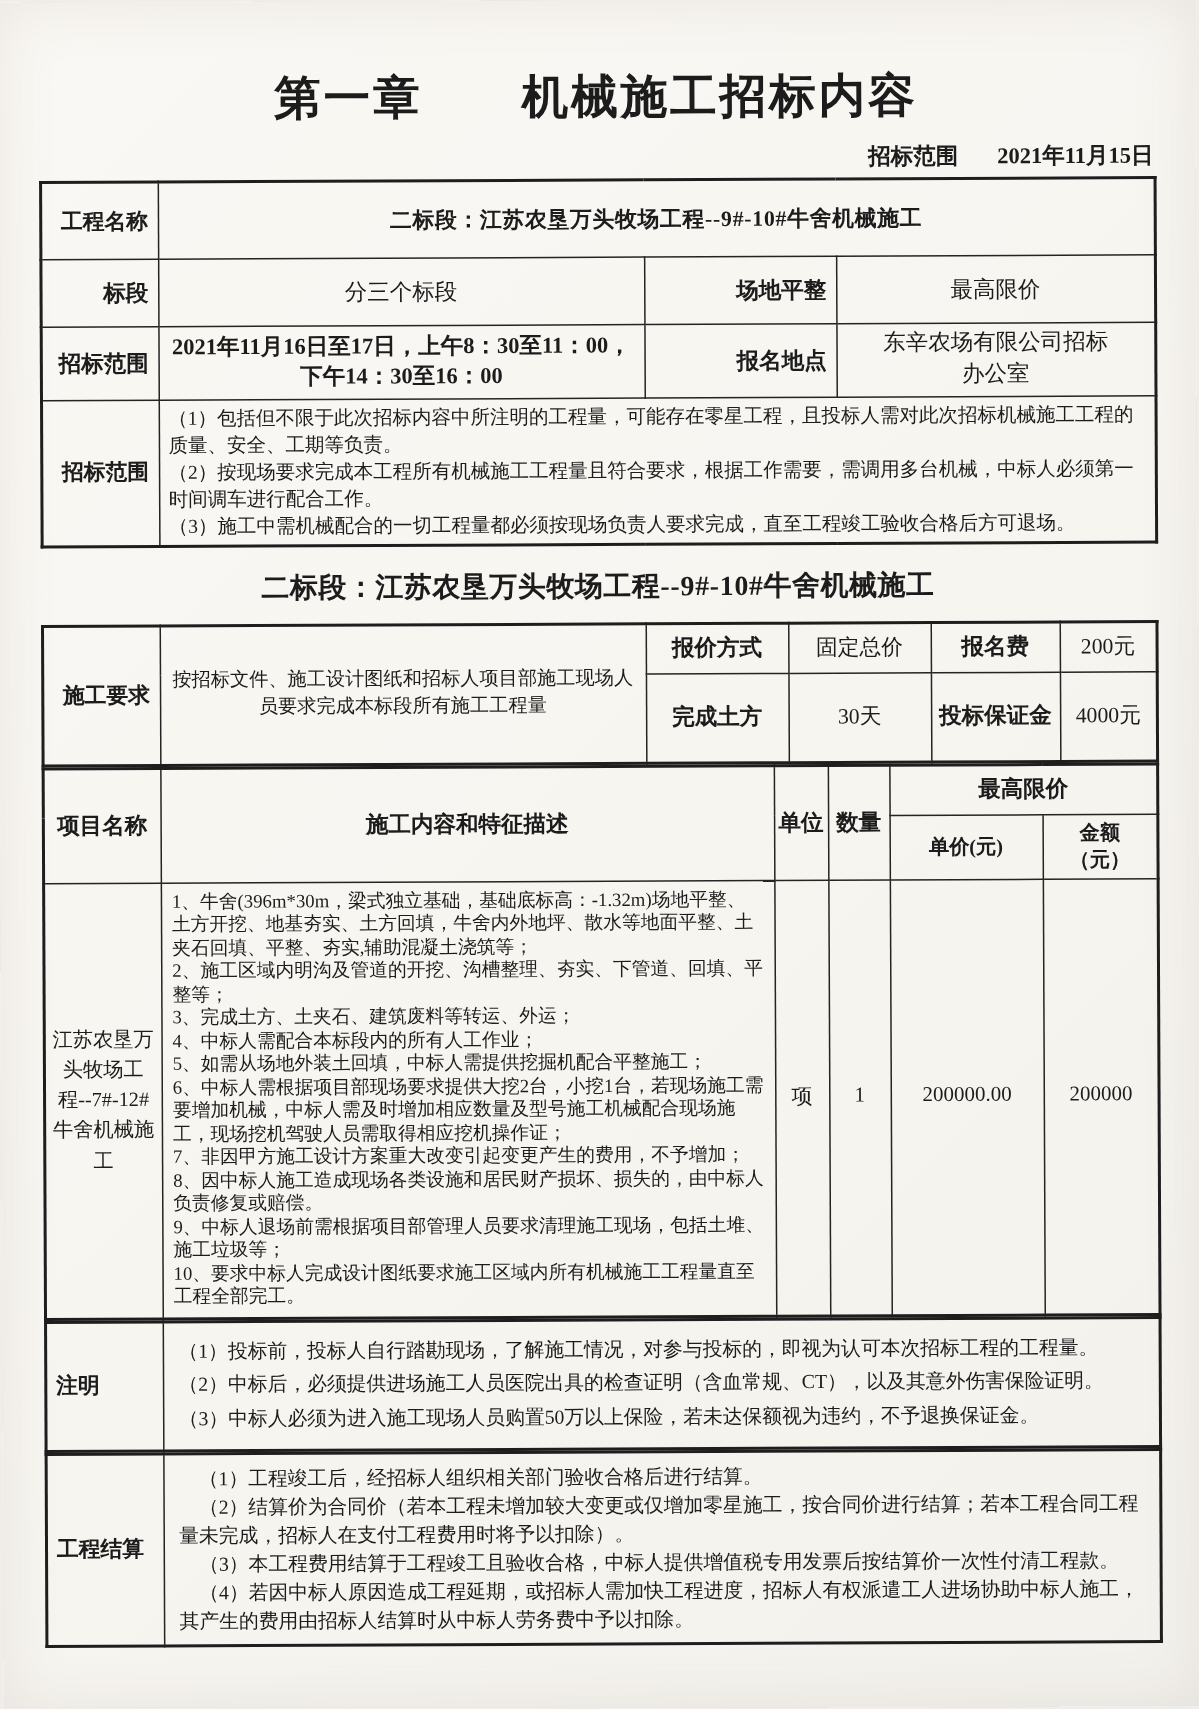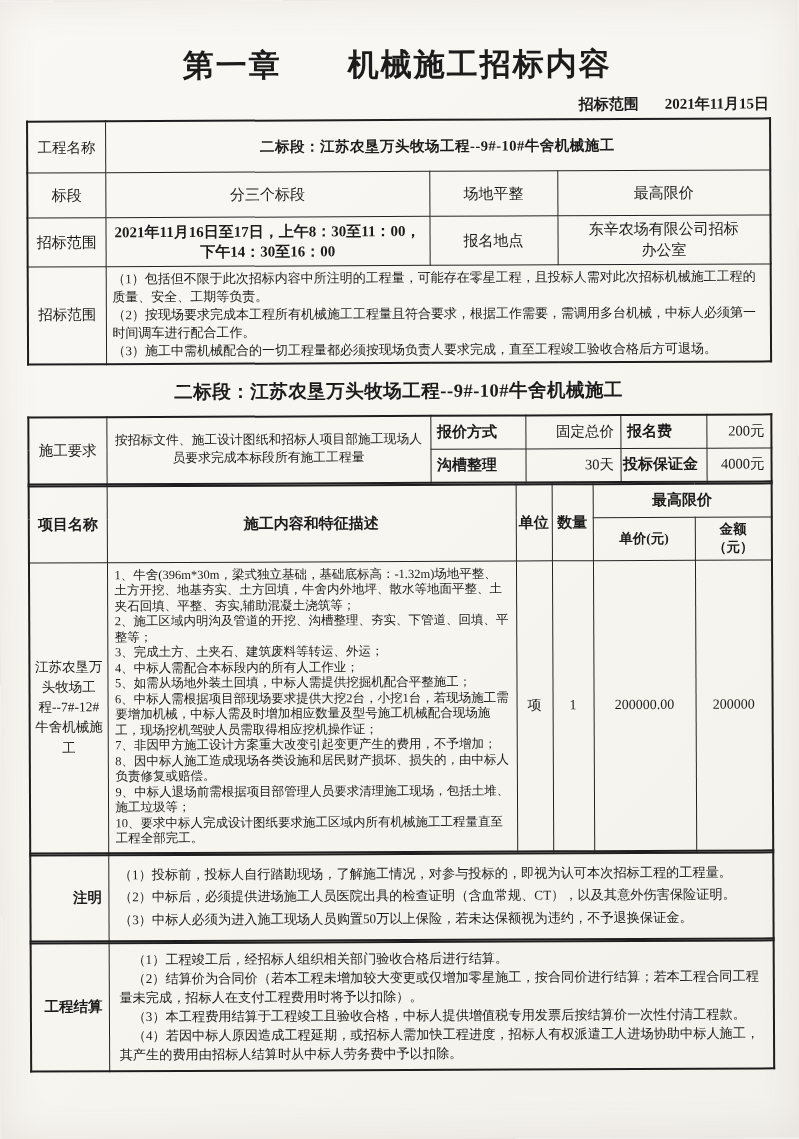--- a/index.html
+++ b/index.html
@@ -29,43 +29,43 @@
     width:743px;margin:0 0 0 28px;
     border-collapse:collapse;table-layout:fixed;
     border:2.4px solid #1e1e1e;
   }
   table.tbl td{
     border:1.6px solid #242424;
     padding:3px 6px;vertical-align:middle;
     font-size:14.5px;
   }
   td.lbl{
-    text-align:center;font-weight:400;font-size:15.5px;
+    text-align:right;font-weight:700;font-size:15.5px;
     padding:3px 4px;
   }
-  td.lbl-narrow{text-align:right;font-weight:600;font-size:15.5px;padding:3px 18px;}
+  td.lbl-narrow{text-align:left;font-weight:600;font-size:15.5px;padding:3px 18px;}
   td.center{text-align:center;}
   td.projname{
     text-align:center;font-weight:700;font-size:17.5px;letter-spacing:0.5px;
     height:44px;
   }
   .t1 tr.r2 td{height:38px;font-size:15px;}
   .t1 tr.r3 td{height:42px;font-size:15px;}
   .t1 td.time{text-align:center;font-weight:600;line-height:1.35;}
   .t1 td.place{text-align:center;padding:2px 30px;line-height:1.4;font-size:15px;}
   td.paras{padding:4px 8px;}
   .para{font-size:13px;line-height:1.38;}
   .subtitle{
     width:743px;margin:14px auto 12px auto;text-align:center;
     font-size:18.5px;font-weight:700;letter-spacing:0.5px;
   }
   .t2a td{height:26px;}
   .t2a td.req-desc{font-size:12.8px;text-align:center;line-height:1.4;padding:2px 6px;}
-  .t2a td.sub-lbl{font-weight:600;font-size:15px;}
-  .t2a td.sub-val{text-align:right;font-size:14.5px;margin-top:32px;}
+  .t2a td.sub-lbl{text-align:center;font-weight:600;font-size:15px;}
+  .t2a td.sub-val{text-align:center;font-size:14.5px;margin-top:32px;}
   .t2b{margin-top:-2px;}
   .t2b td.hdr{text-align:center;font-weight:600;font-size:15px;height:26px;}
   .t2b td.hdr-sub{text-align:center;font-weight:600;font-size:13.5px;height:20px;}
   .t2b td.itemname{
     text-align:center;font-size:13.5px;line-height:1.5;
     word-break:break-all;padding:2px 3px;
   }
   .t2b td.desc-cell{vertical-align:top;padding:5px 7px;}
   .desc-item{font-size:12.5px;line-height:1.24;}
   .t2b td.num{text-align:center;font-size:14px;}
@@ -136,23 +136,23 @@
     <tbody>
         <tr>
       <td rowspan="2" class="lbl">施工要求</td>
       <td rowspan="2" class="req-desc">按招标文件、施工设计图纸和招标人项目部施工现场人员要求完成本标段所有施工工程量</td>
       <td class="sub-lbl">报价方式</td>
       <td class="sub-val">固定总价</td>
       <td class="sub-lbl">报名费</td>
       <td class="sub-val">200元</td>
     </tr>
     <tr>
-      <td class="sub-lbl">沟槽整理</td>
+      <td class="sub-lbl">完成土方</td>
       <td class="sub-val">30天</td>
-      <td class="sub-lbl" style="padding:3px 2px">投标保证金</td>
+      <td class="sub-lbl" style="padding:16px 2px">投标保证金</td>
       <td class="sub-val">4000元</td>
     </tr>
   </tbody>
     </table>
 
   <table class="tbl t2b">
     <colgroup>
         <col style="width:78px">
         <col style="width:409px">
         <col style="width:36px">

